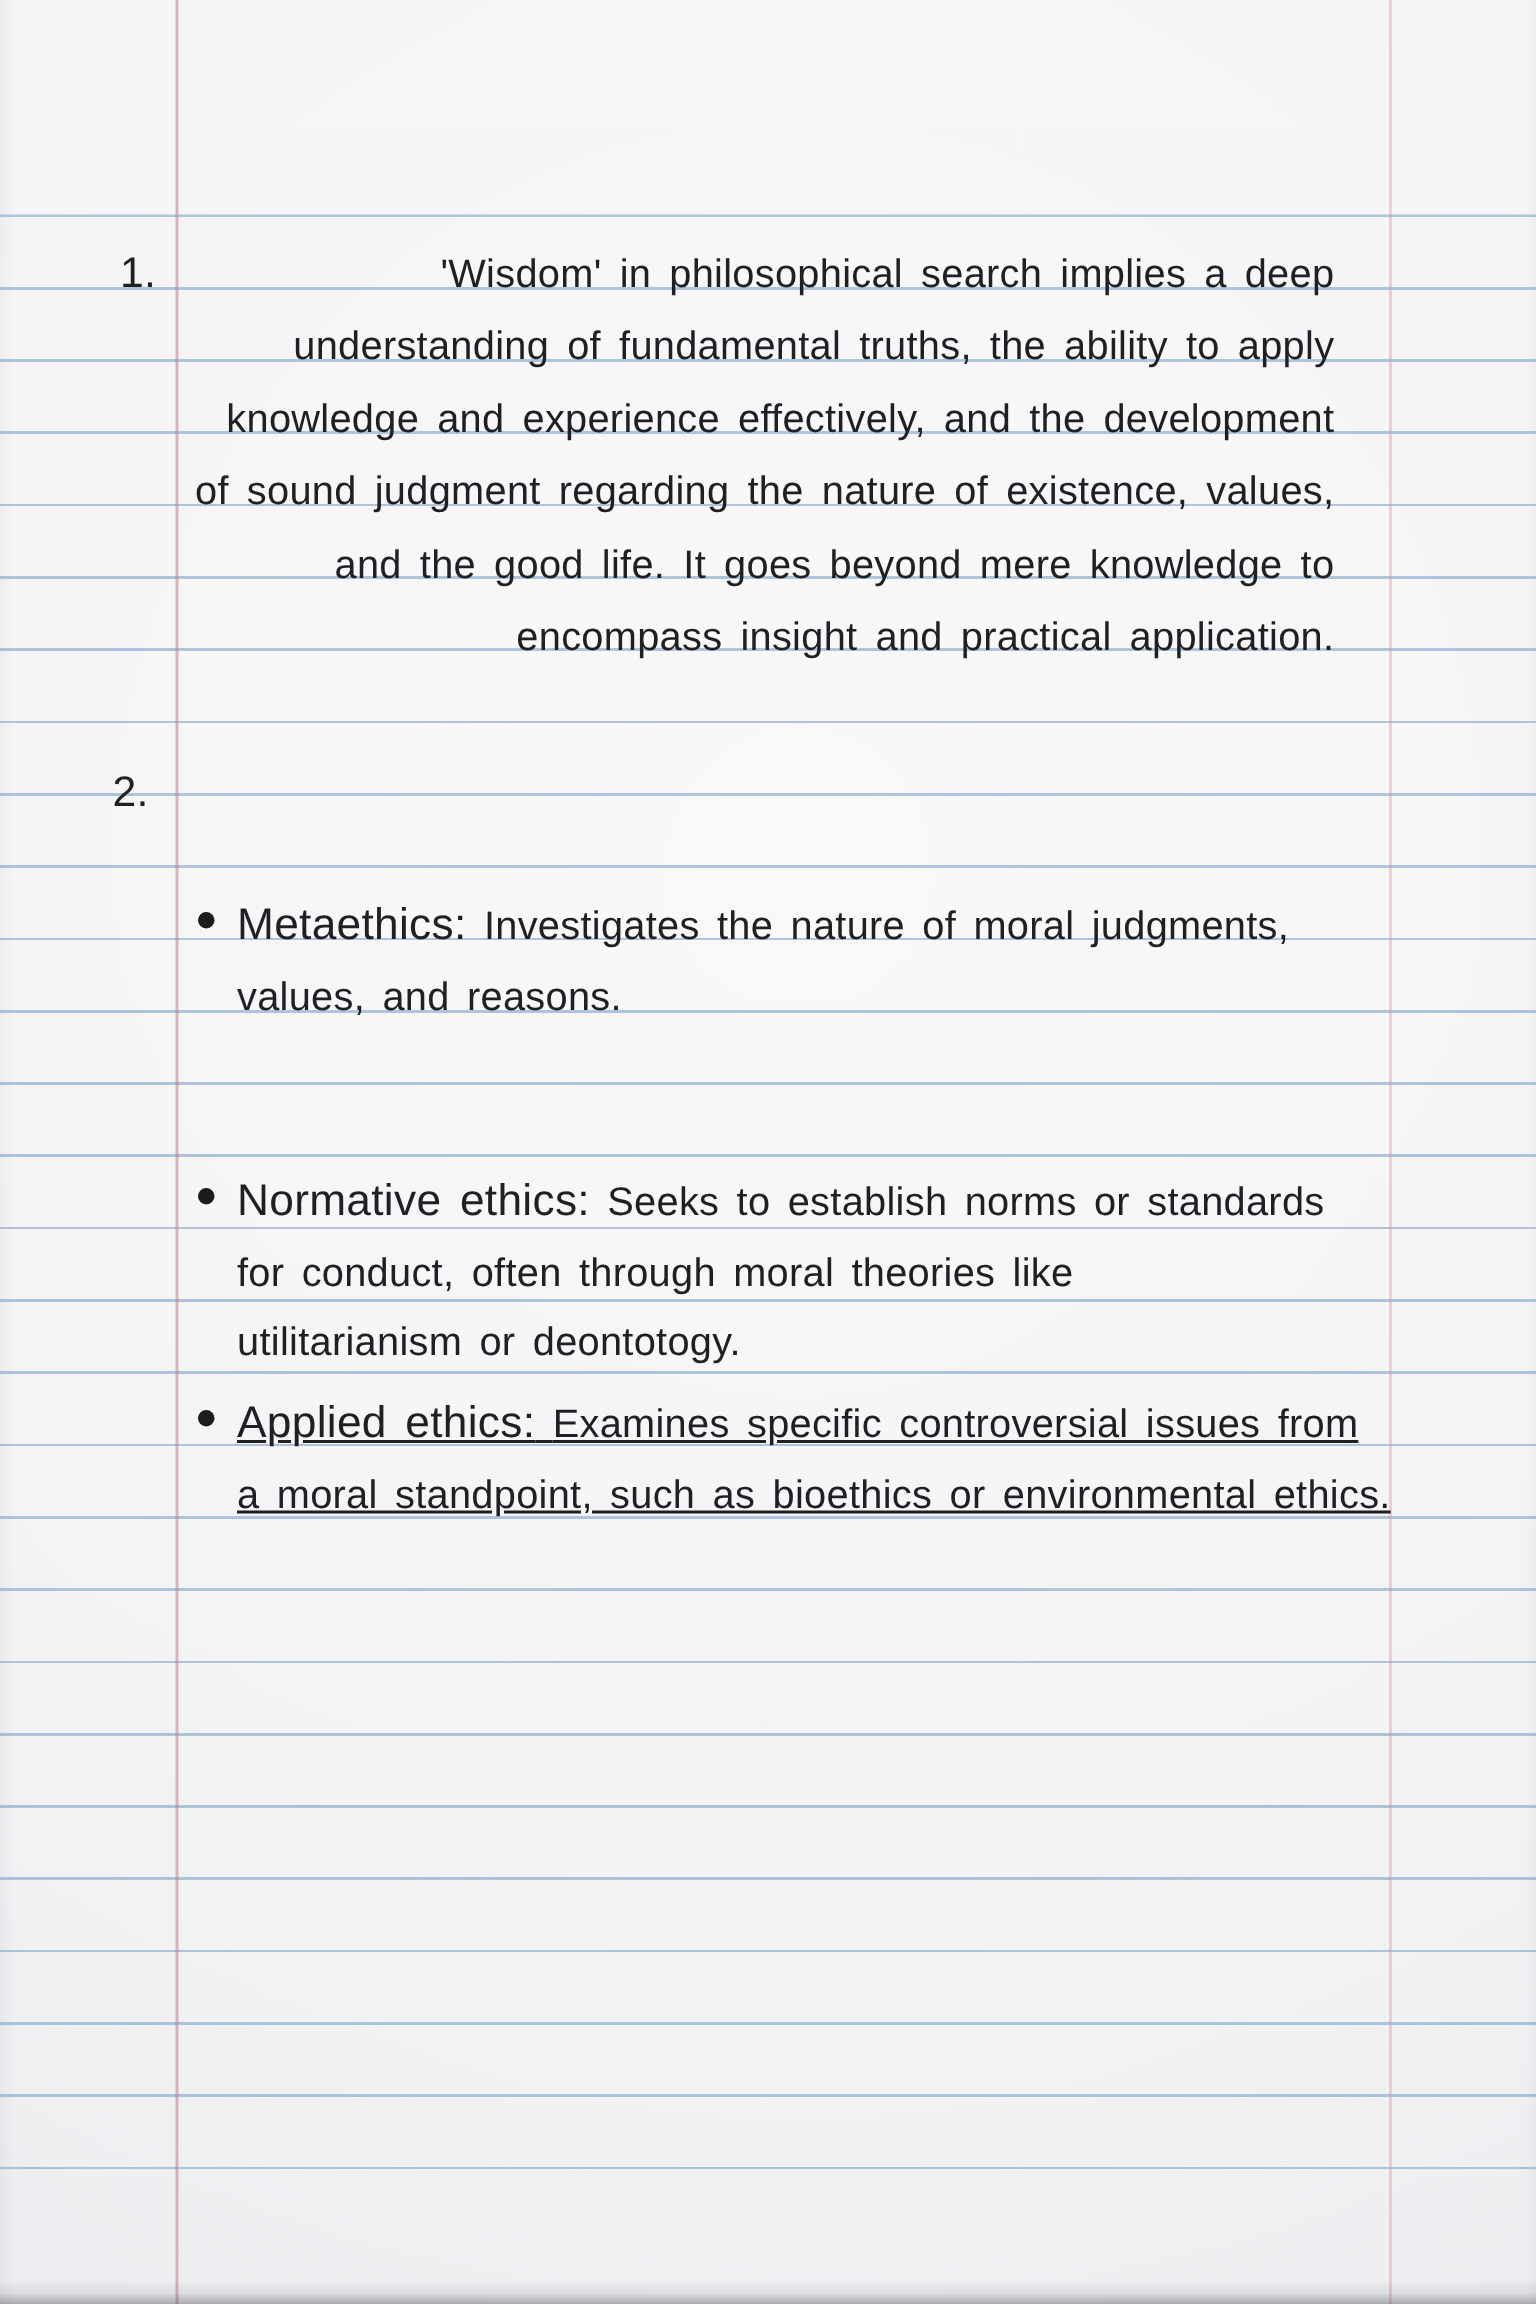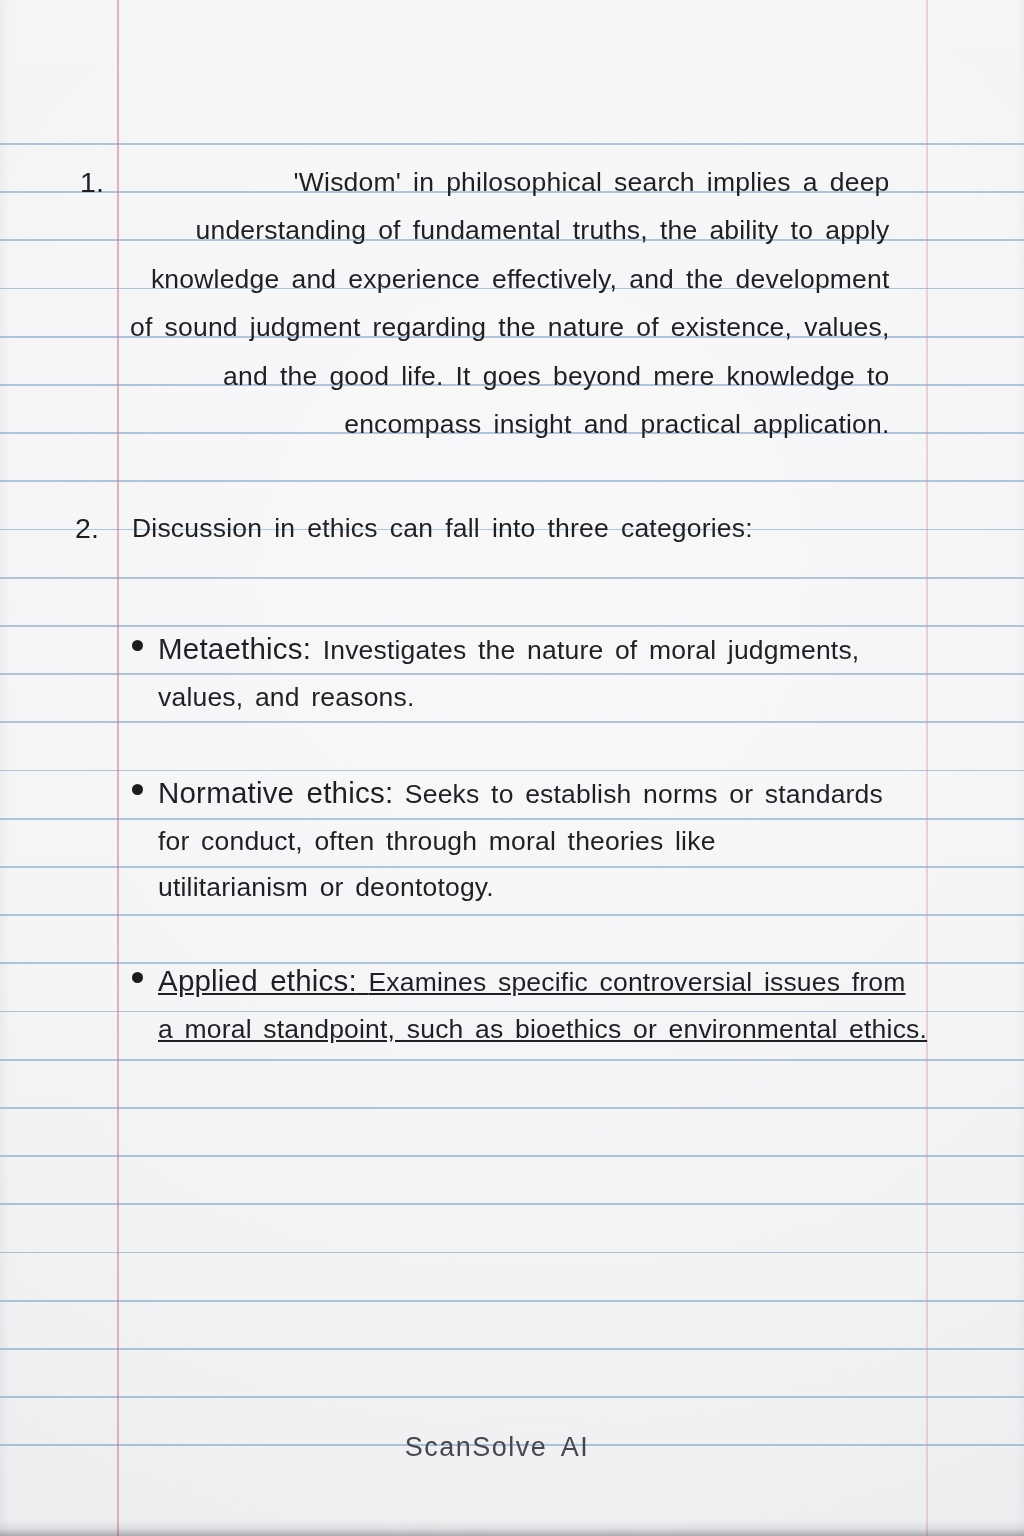--- a/index.html
+++ b/index.html
@@ -79,24 +79,23 @@
 
   .bullet {
     position: absolute;
     left: 158px;
     width: 790px;
     color: #1f2023;
     font-size: 26.5px;
     line-height: 46.5px;
     letter-spacing: 0.2px;
     word-spacing: 4px;
-    margin-top: 32px;
   }
   .bullet-1 { top: 594px; }
-  .bullet-2 { top: 738px; }
+  .bullet-2 { top: 778px; }
   .bullet-3 { top: 926px; text-decoration: underline; }
   .dot {
     position: absolute;
     left: -26px;
     top: 14px;
     width: 11px;
     height: 11px;
     border-radius: 50%;
     background: #1b1c1e;
   }
@@ -123,28 +122,27 @@
   <div class="margin-line left"></div>
   <div class="margin-line right"></div>
 
   <div class="text-block item-1"><span class="num">1.</span><span class="pre">'Wisdom' in philosophical search implies a deep
 understanding of fundamental truths, the ability to apply
 knowledge and experience effectively, and the development
 of sound judgment regarding the nature of existence, values,
 and the good life. It goes beyond mere knowledge to
 encompass insight and practical application.</span></div>
 
-  <div class="text-block item-2"><span class="num">2.</span><span class="pre">Discussion in ethics can fall into three categories:</span></div>
+  <div class="text-block item-2"><span class="num">2.</span></div>
 
   <div class="bullet bullet-1"><span class="dot"></span><span class="term">Metaethics:</span> <span class="btext">Investigates the nature of moral judgments,
 values, and reasons.</span></div>
 
   <div class="bullet bullet-2"><span class="dot"></span><span class="term">Normative ethics:</span> <span class="btext">Seeks to establish norms or standards
 for conduct, often through moral theories like
 utilitarianism or deontotogy.</span></div>
 
   <div class="bullet bullet-3"><span class="dot"></span><span class="term">Applied ethics:</span> <span class="btext">Examines specific controversial issues from
 a moral standpoint, such as bioethics or environmental ethics.</span></div>
 
-  <div class="watermark">ScanSolve AI</div>
 
   <div class="bottom-edge"></div>
 </div>
 
 </body></html>

